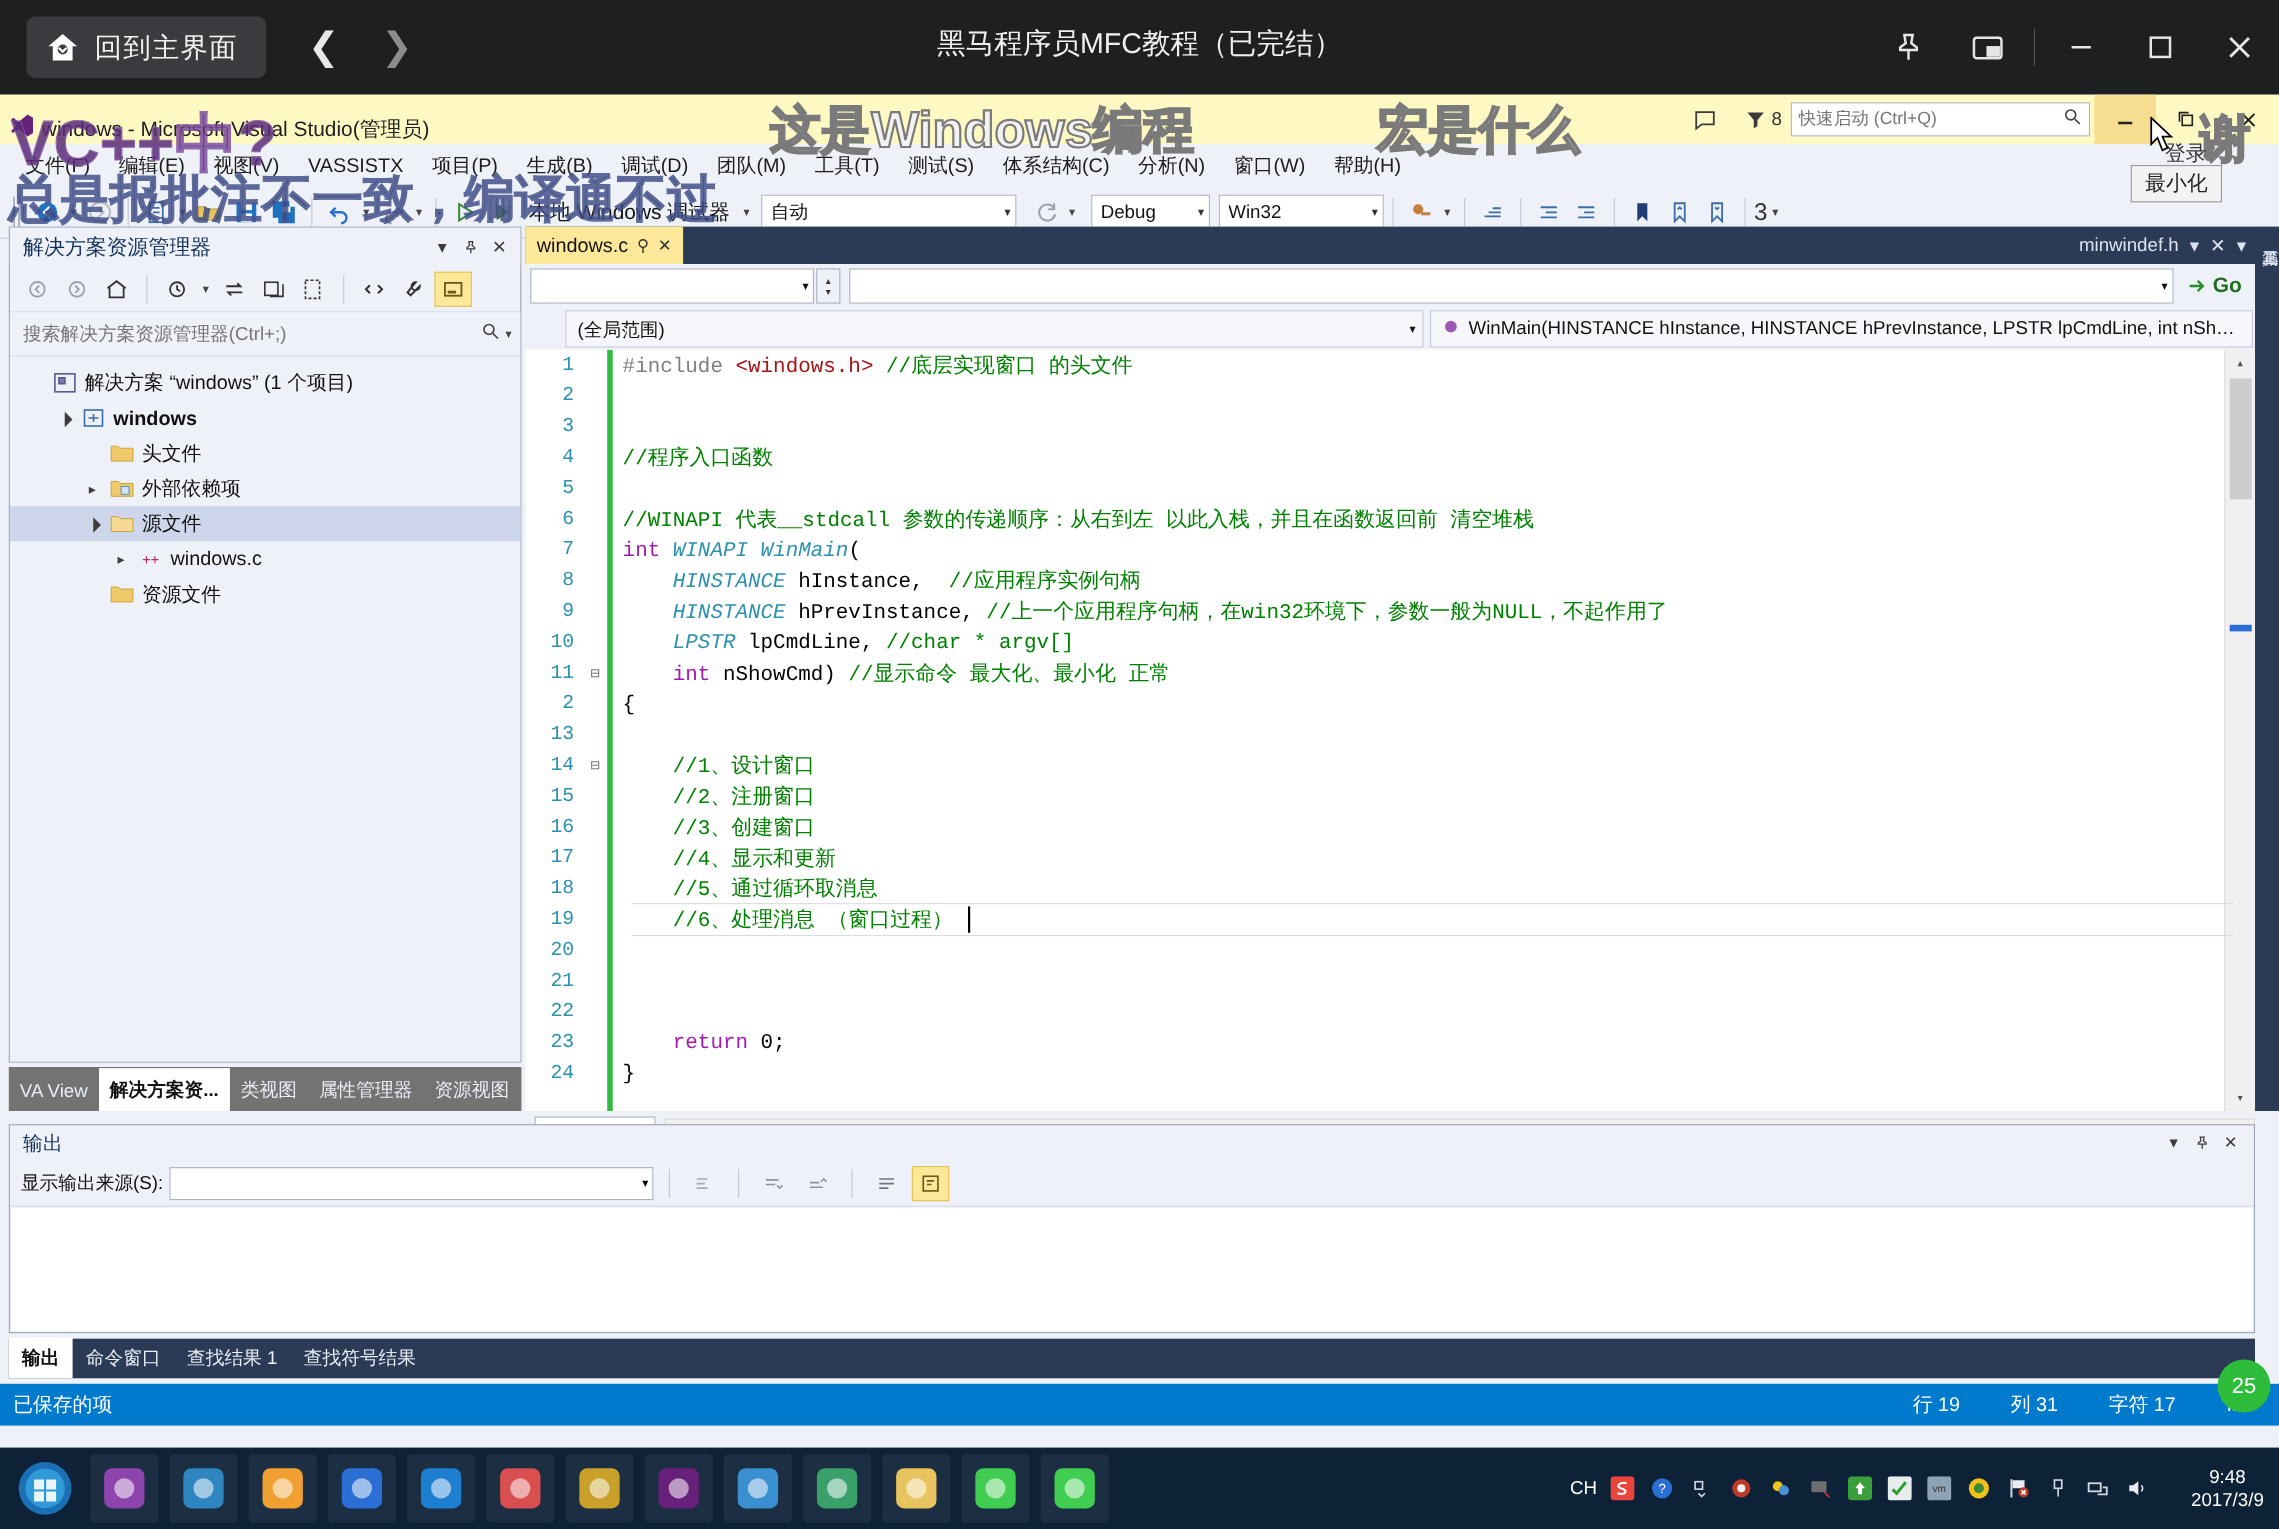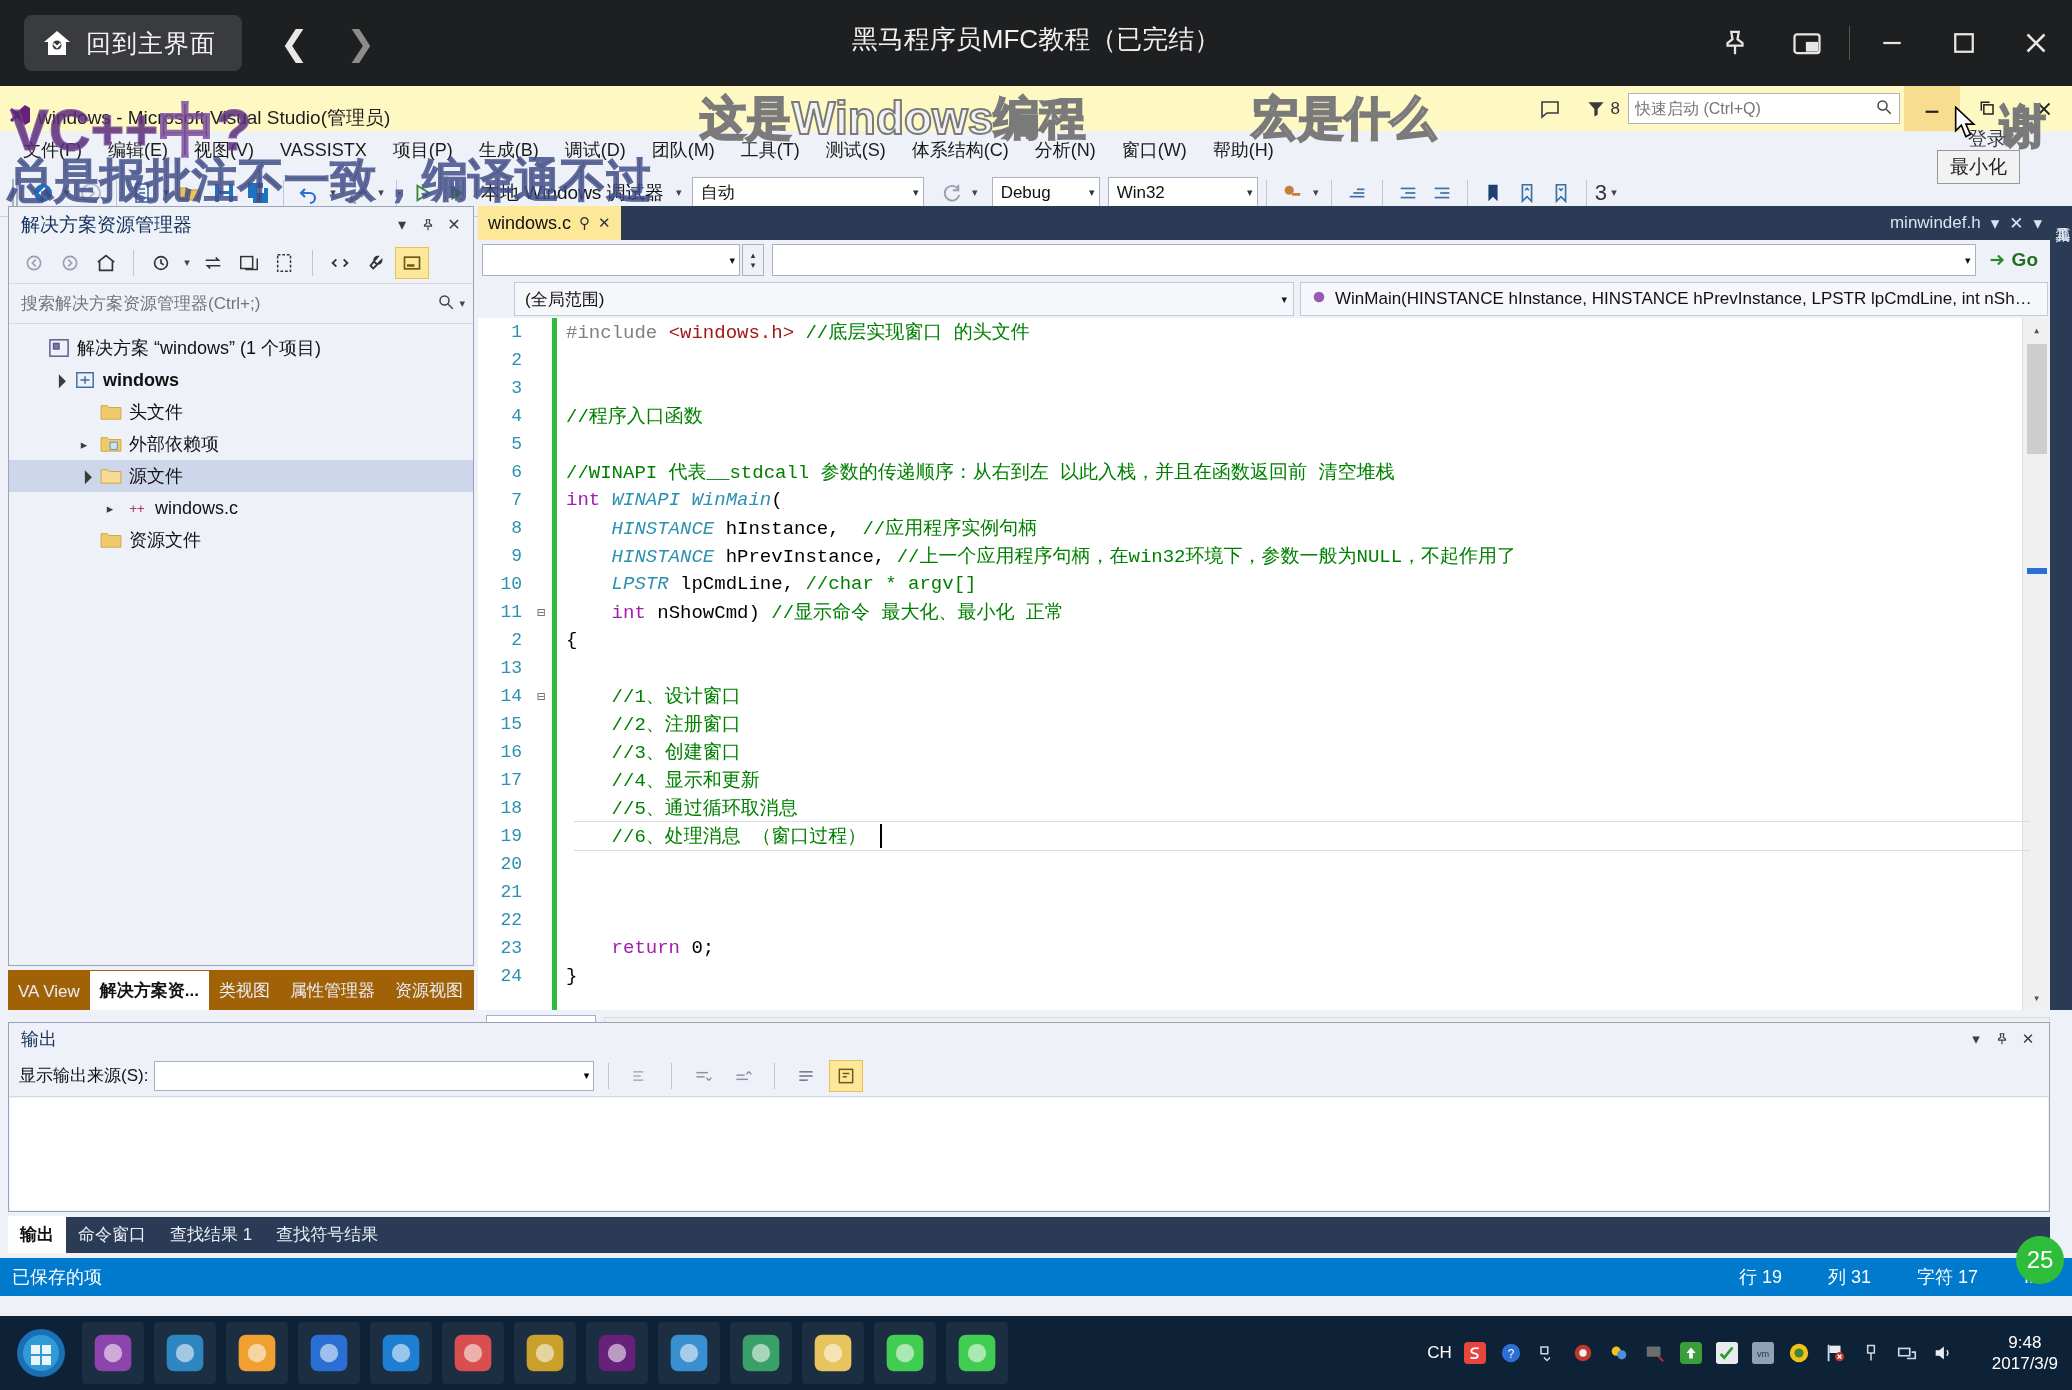--- a/index.html
+++ b/index.html
@@ -99,21 +99,21 @@
   #soltree{ flex:1; background:#eef1f7; padding-top:8px; overflow:hidden; font-size:18px; }
   .trow{ height:32px; display:flex; align-items:center; padding-left:10px; white-space:nowrap; }
   .trow.sel{ background:#cdd6ea; }
   .tw{ width:26px; text-align:center; color:#3c3c3c; font-size:13px; }
   .ticon{ width:28px; display:flex; align-items:center; justify-content:center; }
   .tlabel{ color:#111; margin-left:4px; }
   .tlabel.b{ font-weight:bold; }
 
   
   #solexp-tabs{ position:absolute; left:8px; top:884px; width:466px; height:40px;
-     display:flex; align-items:flex-end; background:#a16207; }
+     display:flex; align-items:flex-end; background:#737373; }
   #solexp-tabs .tb{ font-size:17px; color:#e9edf6; padding:8px 10px; cursor:pointer; }
   #solexp-tabs .tb.active{ background:#fff; color:#111; font-weight:bold; }
 
   
   #editor-pane{ position:absolute; left:478px; top:120px; right:22px; height:804px;
                 background:#fff; }
   #etab-strip{ height:34px; background:#2b3a55; display:flex; align-items:flex-end; position:relative;}
   #etab{ background:#fde89a; height:34px; display:flex; align-items:center; padding:0 10px; gap:8px;
          font-size:18px; color:#111; cursor:pointer;}
   #etab .pin,#etab .x{ font-size:15px; color:#333; }
@@ -208,21 +208,21 @@
   #ov3{ left:2000px; top:96px; font-size:46px; color:#efefef; }
   .ink{ position:absolute; pointer-events:none; color:#5b2b7a; font-weight:bold;
         -webkit-text-stroke:1px #7f4fa0; opacity:.85; }
   #ink1{ left:10px; top:92px; font-size:58px; }
   #ink2{ left:8px; top:150px; font-size:46px; color:#2f3a6e; -webkit-text-stroke:1px #44528c; }
   #tooltip-min{ position:absolute; right:52px; top:150px; background:#f2f2f2; border:1px solid #999;
       padding:3px 12px; font-size:19px; color:#222; }
   #signin{ position:absolute; right:66px; top:126px; font-size:19px; color:#333; }
   .cursor-arrow{ position:absolute; width:0;height:0; }
   #badge25{ position:absolute; right:8px; top:1150px; width:48px;height:48px; border-radius:50%;
-     background:#2dbd3a; color:#fff; font-size:24px; display:flex;align-items:center;justify-content:center;}
+     background:#2dbd3a; color:#fff; font-size:20px; display:flex;align-items:center;justify-content:center;}
 </style>
 </head>
 <body>
 
 <div id="player-titlebar">
   <div id="home-btn">
     <span class="hico">
       <svg width="30" height="30" viewBox="0 0 30 30">
           <path d="M15 3 L28 14 L24 14 L24 27 L6 27 L6 14 L2 14 Z" fill="#fff"></path>
           <circle cx="15" cy="17" r="4.5" fill="#3a3b3e"></circle>

